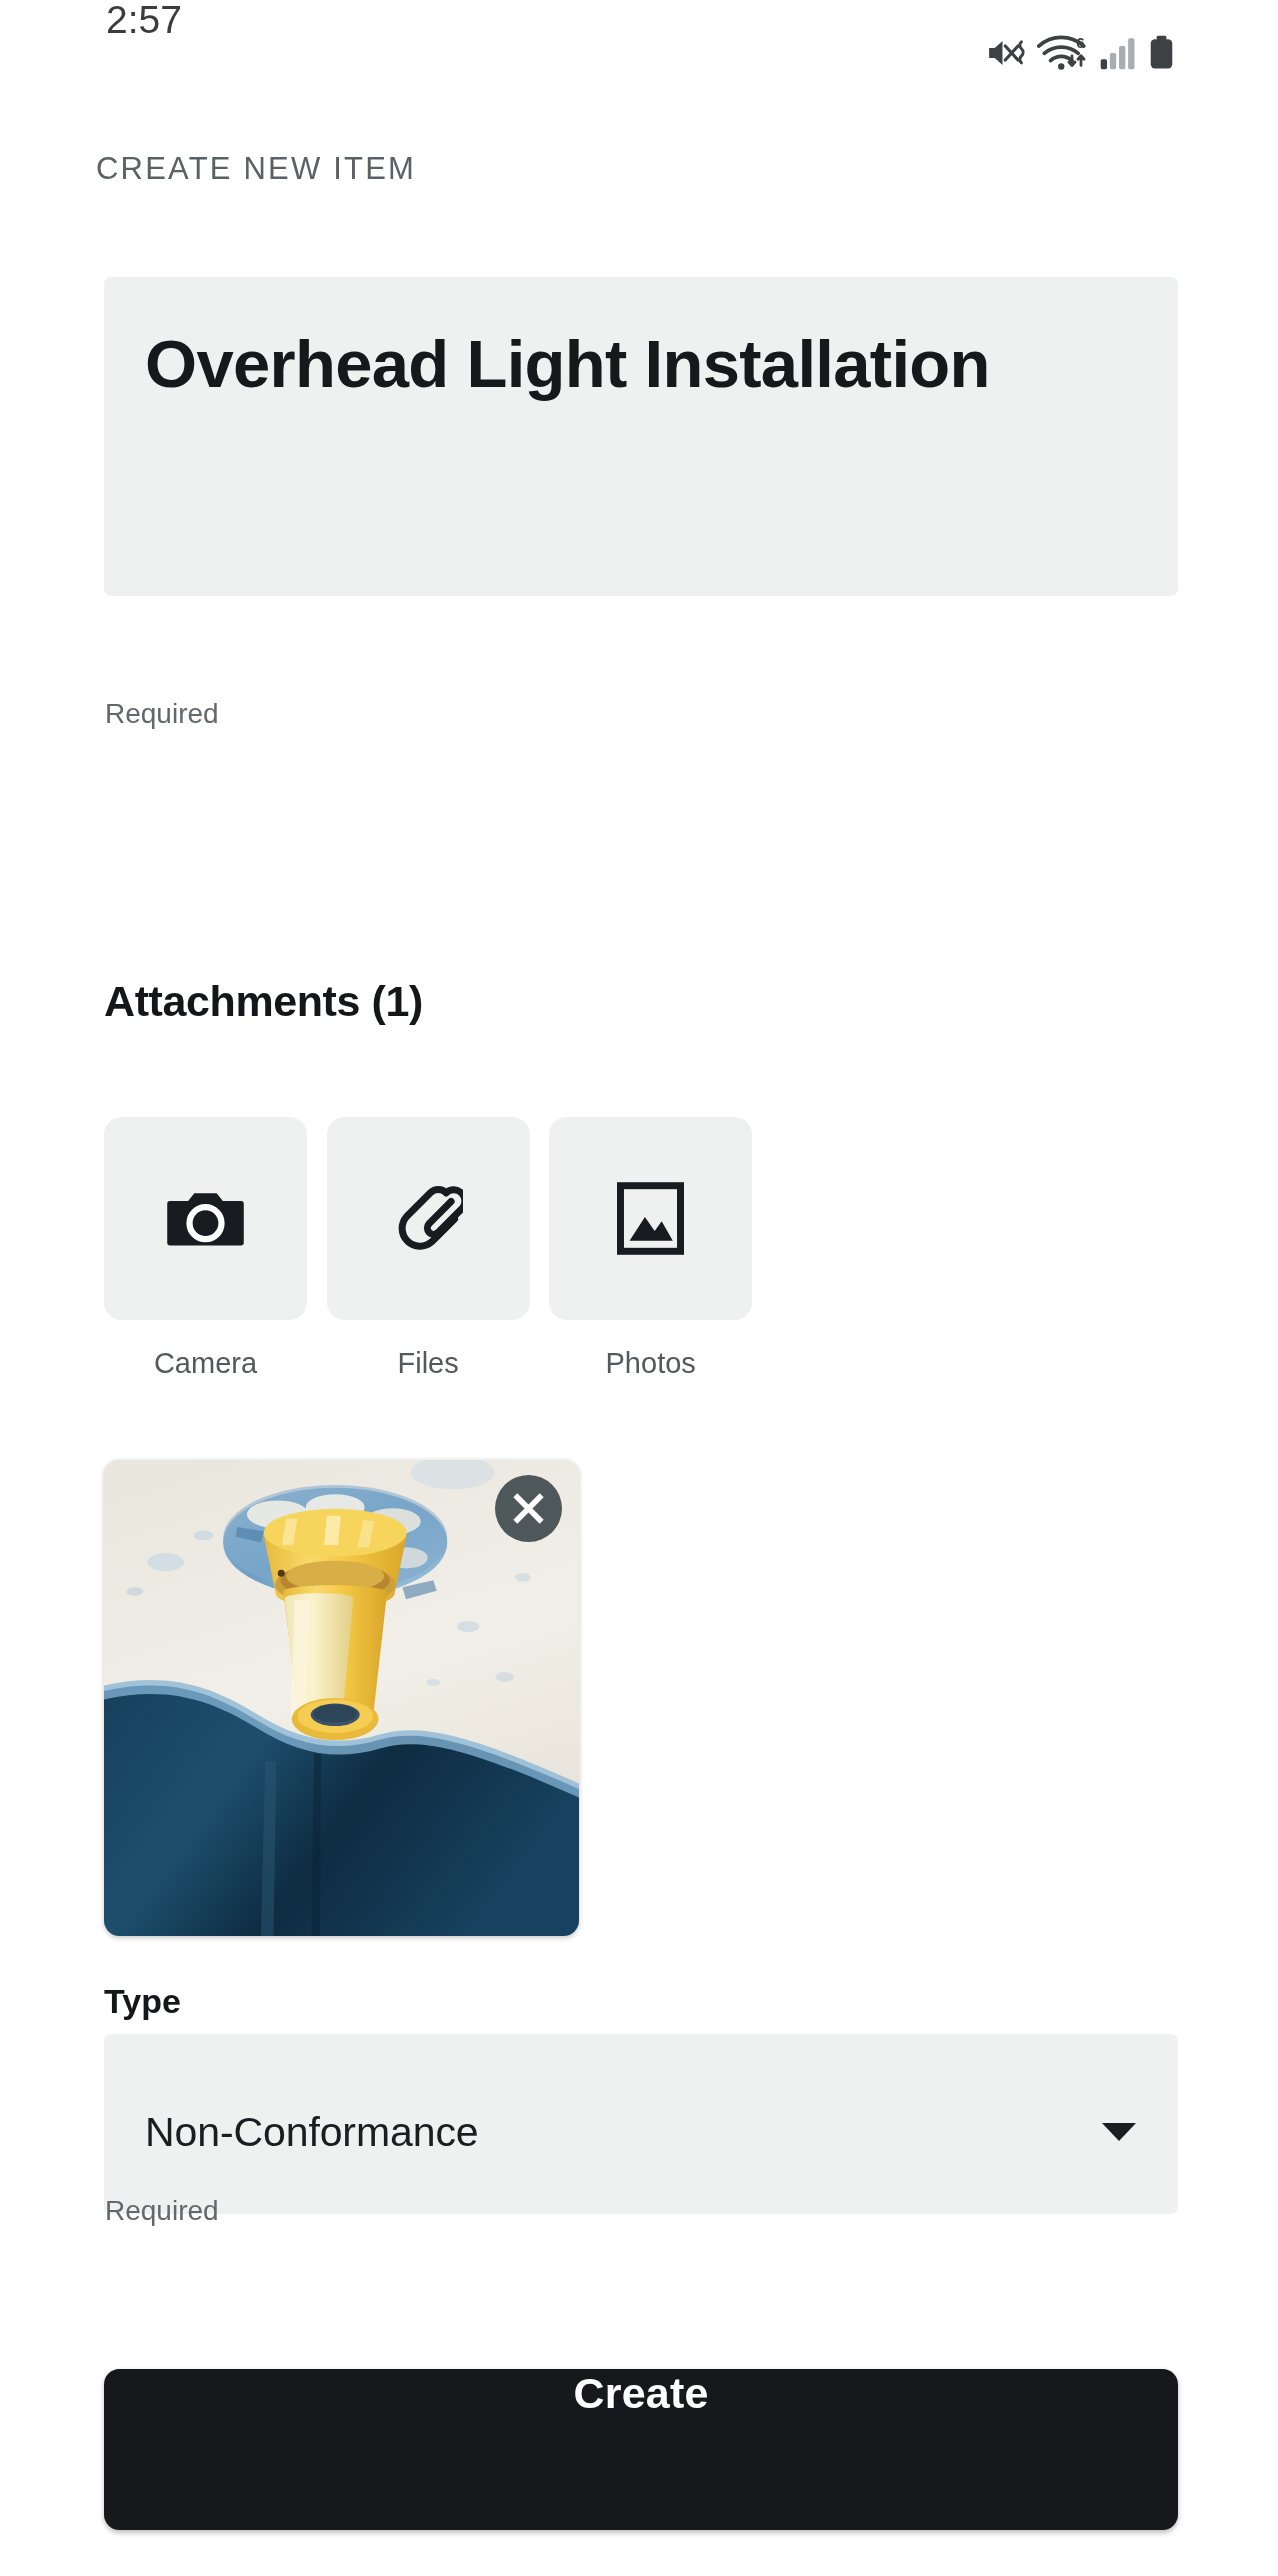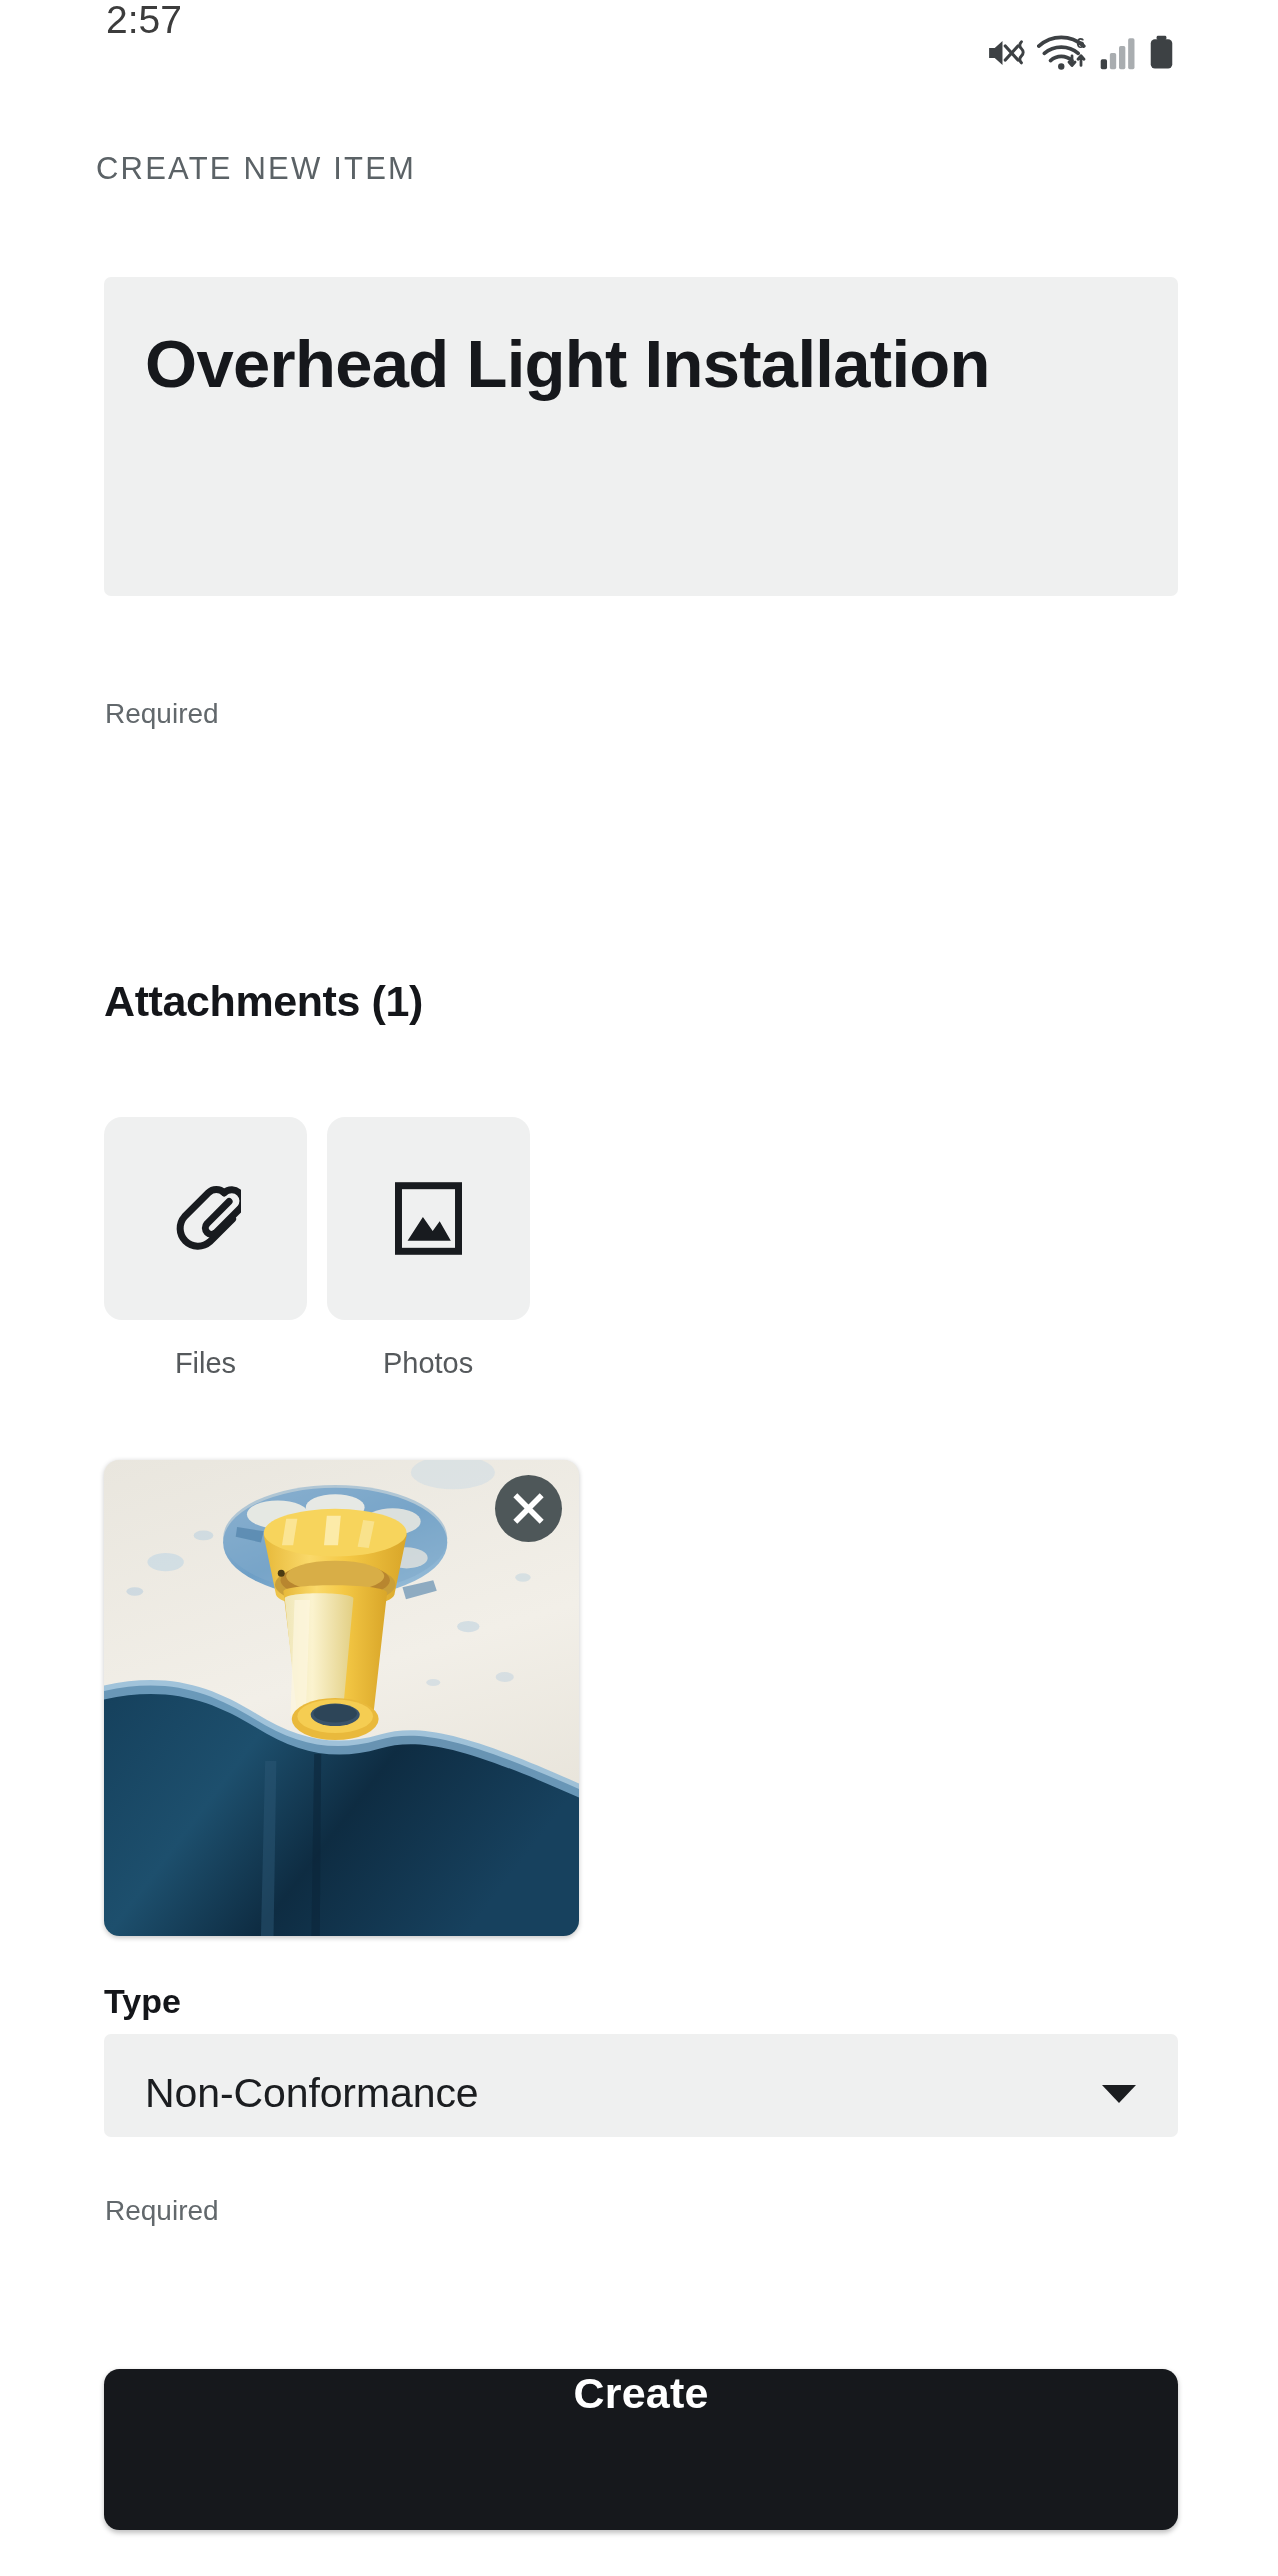--- a/index.html
+++ b/index.html
@@ -166,21 +166,21 @@
     left: 104px;
     font-size: 34px;
     font-weight: 700;
     color: #14161a;
   }
   .type-field {
     position: absolute;
     top: 2034px;
     left: 104px;
     width: 1074px;
-    height: 103px;
+    height: 180px;
     background: #eff0f0;
     border-radius: 7px;
     display: flex;
     align-items: center;
     justify-content: space-between;
     padding: 16px 42px 0 41px;
   }
   .type-value {
     font-size: 41px;
     color: #1b1d20;
@@ -277,20 +277,31 @@
 
   <div class="title-field">
     <div class="title-value">Overhead Light Installation</div>
   </div>
   <div class="helper-required-title">Required</div>
 
   <div class="attachments-heading">Attachments (1)</div>
 
   <div class="attach-row">
 
+    <div class="attach-item">
+      <div class="attach-tile">
+        <span>
+          <svg width="77" height="64" viewBox="0 0 110 92" fill="none">
+            <path d="M4 20h26l9-11h32l9 11h26a4 4 0 014 4v56a4 4 0 01-4 4H4a4 4 0 01-4-4V24a4 4 0 014-4z" fill="#181b1f"></path>
+            <circle cx="55" cy="52" r="23" fill="none" stroke="#ffffff" stroke-width="9"></circle>
+          </svg>
+        </span>
+      </div>
+      <div class="attach-label">Camera</div>
+    </div>
 
     <div class="attach-item">
       <div class="attach-tile">
         <span>
           <svg width="70" height="76" viewBox="0 0 100 108" fill="none">
             <path d="M76 16.5a16 16 0 00-22.6 0L19.5 50.4a25.5 25.5 0 0036 36L88 54" stroke="#181b1f" stroke-width="10" stroke-linecap="round" fill="none"></path>
             <path d="M76 16.5a16 16 0 0122.6 22.6L64 73.6a9 9 0 01-12.7-12.7L83 29" stroke="#181b1f" stroke-width="10" stroke-linecap="round" fill="none"></path>
           </svg>
         </span>
       </div>

